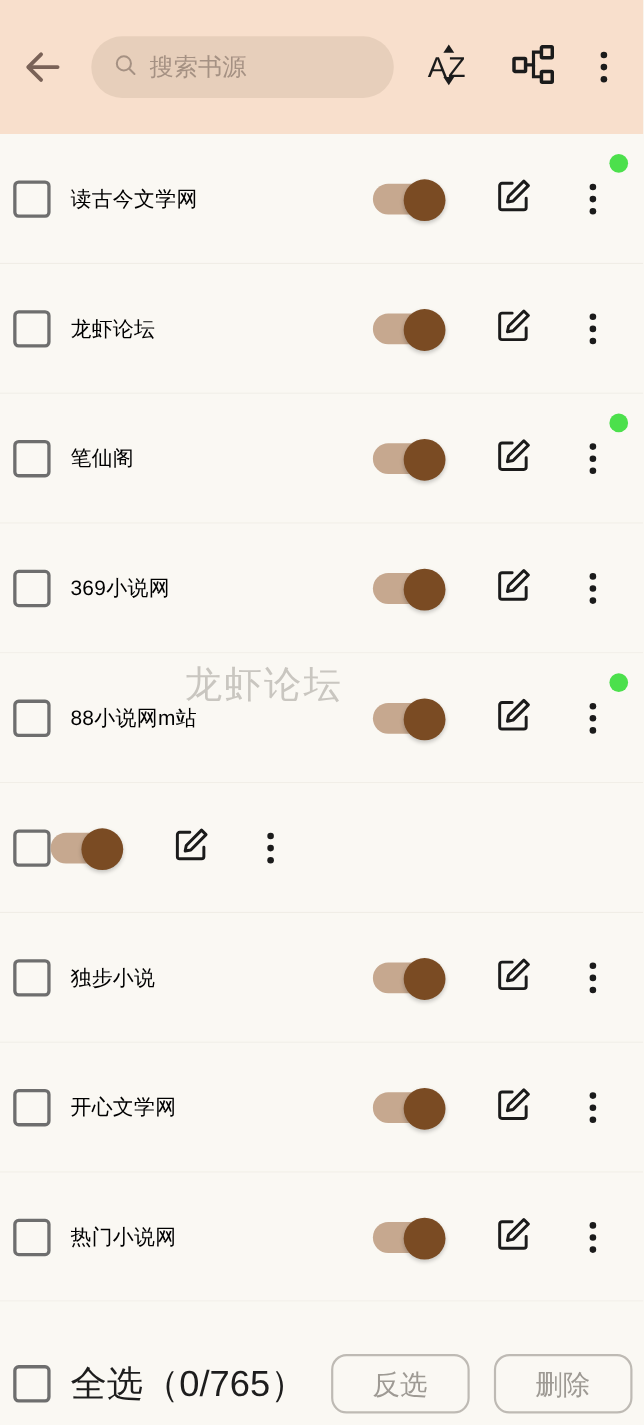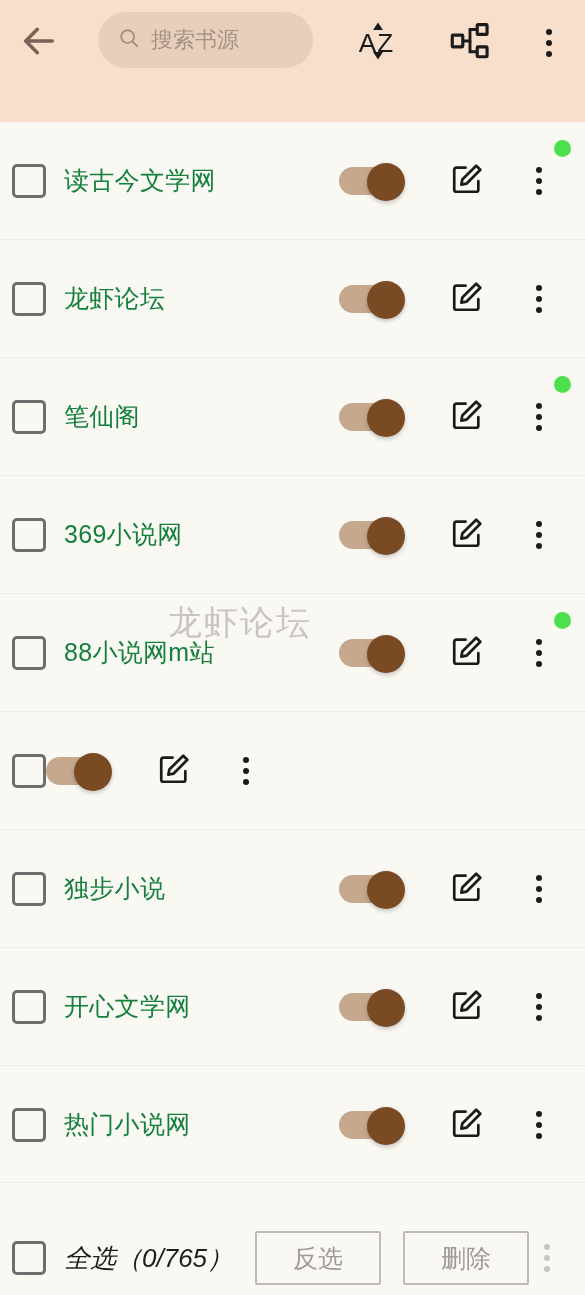--- a/index.html
+++ b/index.html
@@ -15,23 +15,23 @@
     background: #FAF8F3;
     overflow: hidden;
   }
 
   
   .header {
     position: relative;
     height: 122px;
     background: #F8DFCC;
     display: flex;
-    align-items: flex-start;
-    padding: 12px 14px 0 10px;
-    gap: 16px;
+    align-items: center;
+    padding: 0 14px 0 10px;
+    gap: 1px;
   }
   .back-btn {
     width: 58px; height: 58px;
     display: flex; align-items: center; justify-content: center;
     flex: 0 0 auto;
     cursor: pointer;
   }
   .back-btn svg { display:block; }
 
   .search-wrap {
@@ -98,22 +98,22 @@
   .chk {
     width: 34px; height: 34px;
     border: 3px solid #6E6E6E;
     border-radius: 5px;
     flex: 0 0 auto;
     background: transparent;
     cursor: pointer;
   }
   .row-name {
     flex: 1 1 auto;
-    font-size: 25px;
-    color: #15803d;
+    font-size: 19px;
+    color: #000000;
     margin-left: 18px;
     letter-spacing: 0.3px;
     white-space: nowrap;
     overflow: hidden;
   }
 
   .toggle {
     position: relative;
     width: 62px; height: 34px;
     flex: 0 0 auto;
@@ -193,33 +193,32 @@
     padding: 0 8px 0 12px;
   }
   .bb-chk {
     width: 34px; height: 34px;
     border: 3px solid #6E6E6E;
     border-radius: 5px;
     flex: 0 0 auto;
     cursor: pointer;
   }
   .bb-label {
-    font-size: 26px;
+    font-size: 33px;
     color: #1d1d1d;
     margin-left: 18px;
     white-space: nowrap;
     flex: 0 0 auto;
-    font-style: italic;
   }
   .bb-btn {
     margin-left: 22px;
     min-width: 126px;
     height: 54px;
     border: 2px solid #BEBAB4;
-    border-radius: 2px;
+    border-radius: 14px;
     background: transparent;
     color: #9E9A94;
     font-size: 25px;
     font-family: "Liberation Sans", "DejaVu Sans", sans-serif;
     display:flex; align-items:center; justify-content:center;
     cursor: pointer;
     flex: 0 0 auto;
   }
   .bb-more {
     margin-left: auto;

